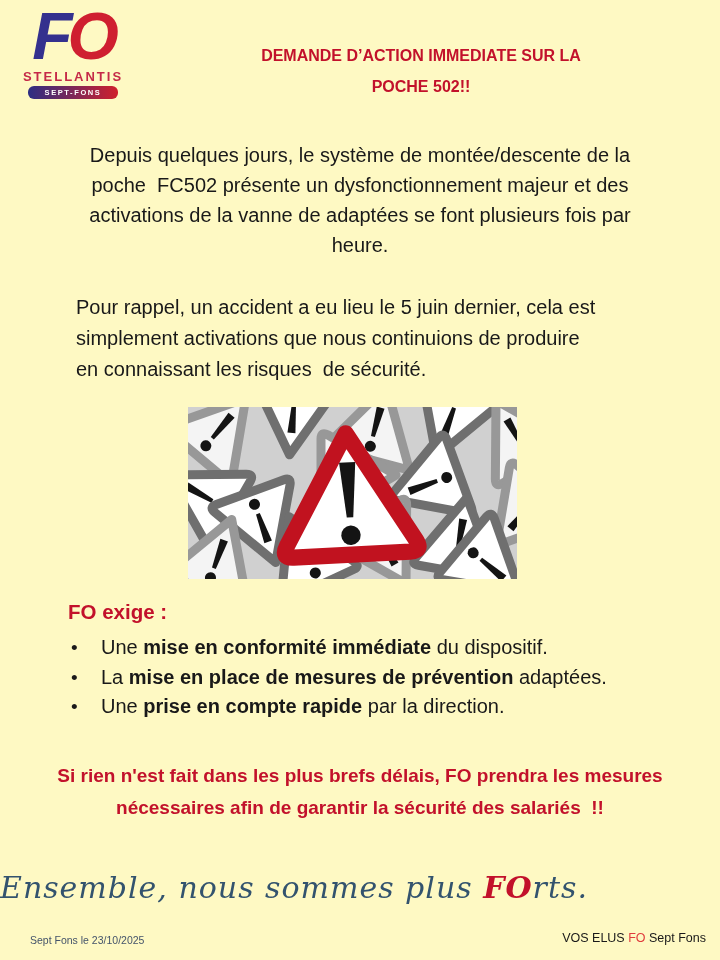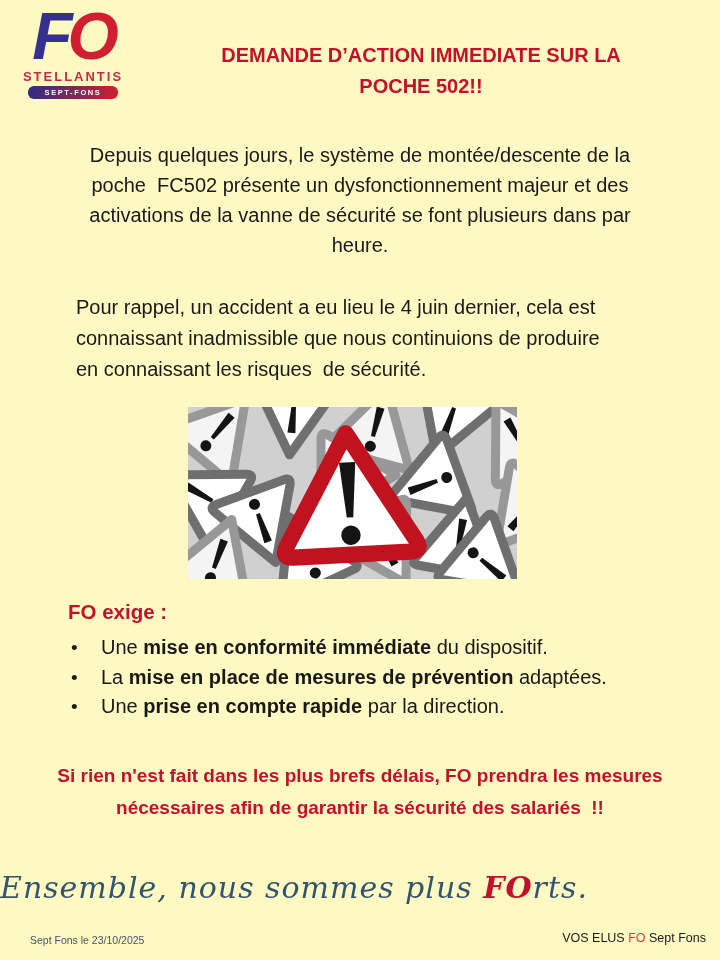--- a/index.html
+++ b/index.html
@@ -17,21 +17,21 @@
   .logo-stellantis { margin-top: 2px; font-size: 13px; font-weight: bold; letter-spacing: 2px; color: #c52a48; }
   .logo-banner {
     margin: 2px auto 0; width: 90px; height: 13px; border-radius: 6px;
     background: linear-gradient(90deg, #2d2e83, #d0202c);
     color: #ffffff; font-size: 7.5px; font-weight: bold; letter-spacing: 1.6px; line-height: 13px;
   }
 
   
   .title {
     position: absolute; left: 128px; right: 6px; top: 40px; margin: 0;
-    text-align: center; color: #c2112b; font-size: 20px; font-weight: bold; line-height: 31px;
+    text-align: center; color: #c2112b; font-size: 16px; font-weight: bold; line-height: 31px;
   }
 
   
   .lines div { white-space: pre; }
   .intro { position: absolute; top: 140px; left: 0; width: 720px; text-align: center; font-size: 20px; line-height: 30px; }
   .recall { position: absolute; top: 292px; left: 76px; font-size: 20px; line-height: 31px; }
 
   
   .collage { position: absolute; left: 188px; top: 407px; width: 329px; height: 172px; display: block; }
 
@@ -74,27 +74,27 @@
   </div>
 
   <h1 class="title">
     <div>DEMANDE D’ACTION IMMEDIATE SUR LA</div>
     <div>POCHE 502!!</div>
   </h1>
 
   <div class="intro lines">
     <div>Depuis quelques jours, le système de montée/descente de la</div>
     <div>poche  FC502 présente un dysfonctionnement majeur et des</div>
-    <div>activations de la vanne de sécurité se font plusieurs dans par</div>
+    <div>activations de la vanne de adaptées se font plusieurs fois par</div>
     <div>heure.</div>
   </div>
 
   <div class="recall lines">
-    <div>Pour rappel, un accident a eu lieu le 4 juin dernier, cela est</div>
-    <div>connaissant inadmissible que nous continuions de produire</div>
+    <div>Pour rappel, un accident a eu lieu le 5 juin dernier, cela est</div>
+    <div>simplement activations que nous continuions de produire</div>
     <div>en connaissant les risques  de sécurité.</div>
   </div>
 
   <svg class="collage" viewBox="0 0 329 172" aria-hidden="true">
     <rect width="329" height="172" fill="#d0d0d0"></rect>
     <defs>
       <g id="wt">
         <path d="M50,10 L90,78 Q94,85 86,85 L14,85 Q6,85 10,78 Z" fill="#ffffff" stroke="#6f6f6f" stroke-width="9" stroke-linejoin="round"></path>
         <path d="M46,32 L54,32 L52,62 L48,62 Z" fill="#141414"></path>
         <circle cx="50" cy="72" r="5.5" fill="#141414"></circle>

